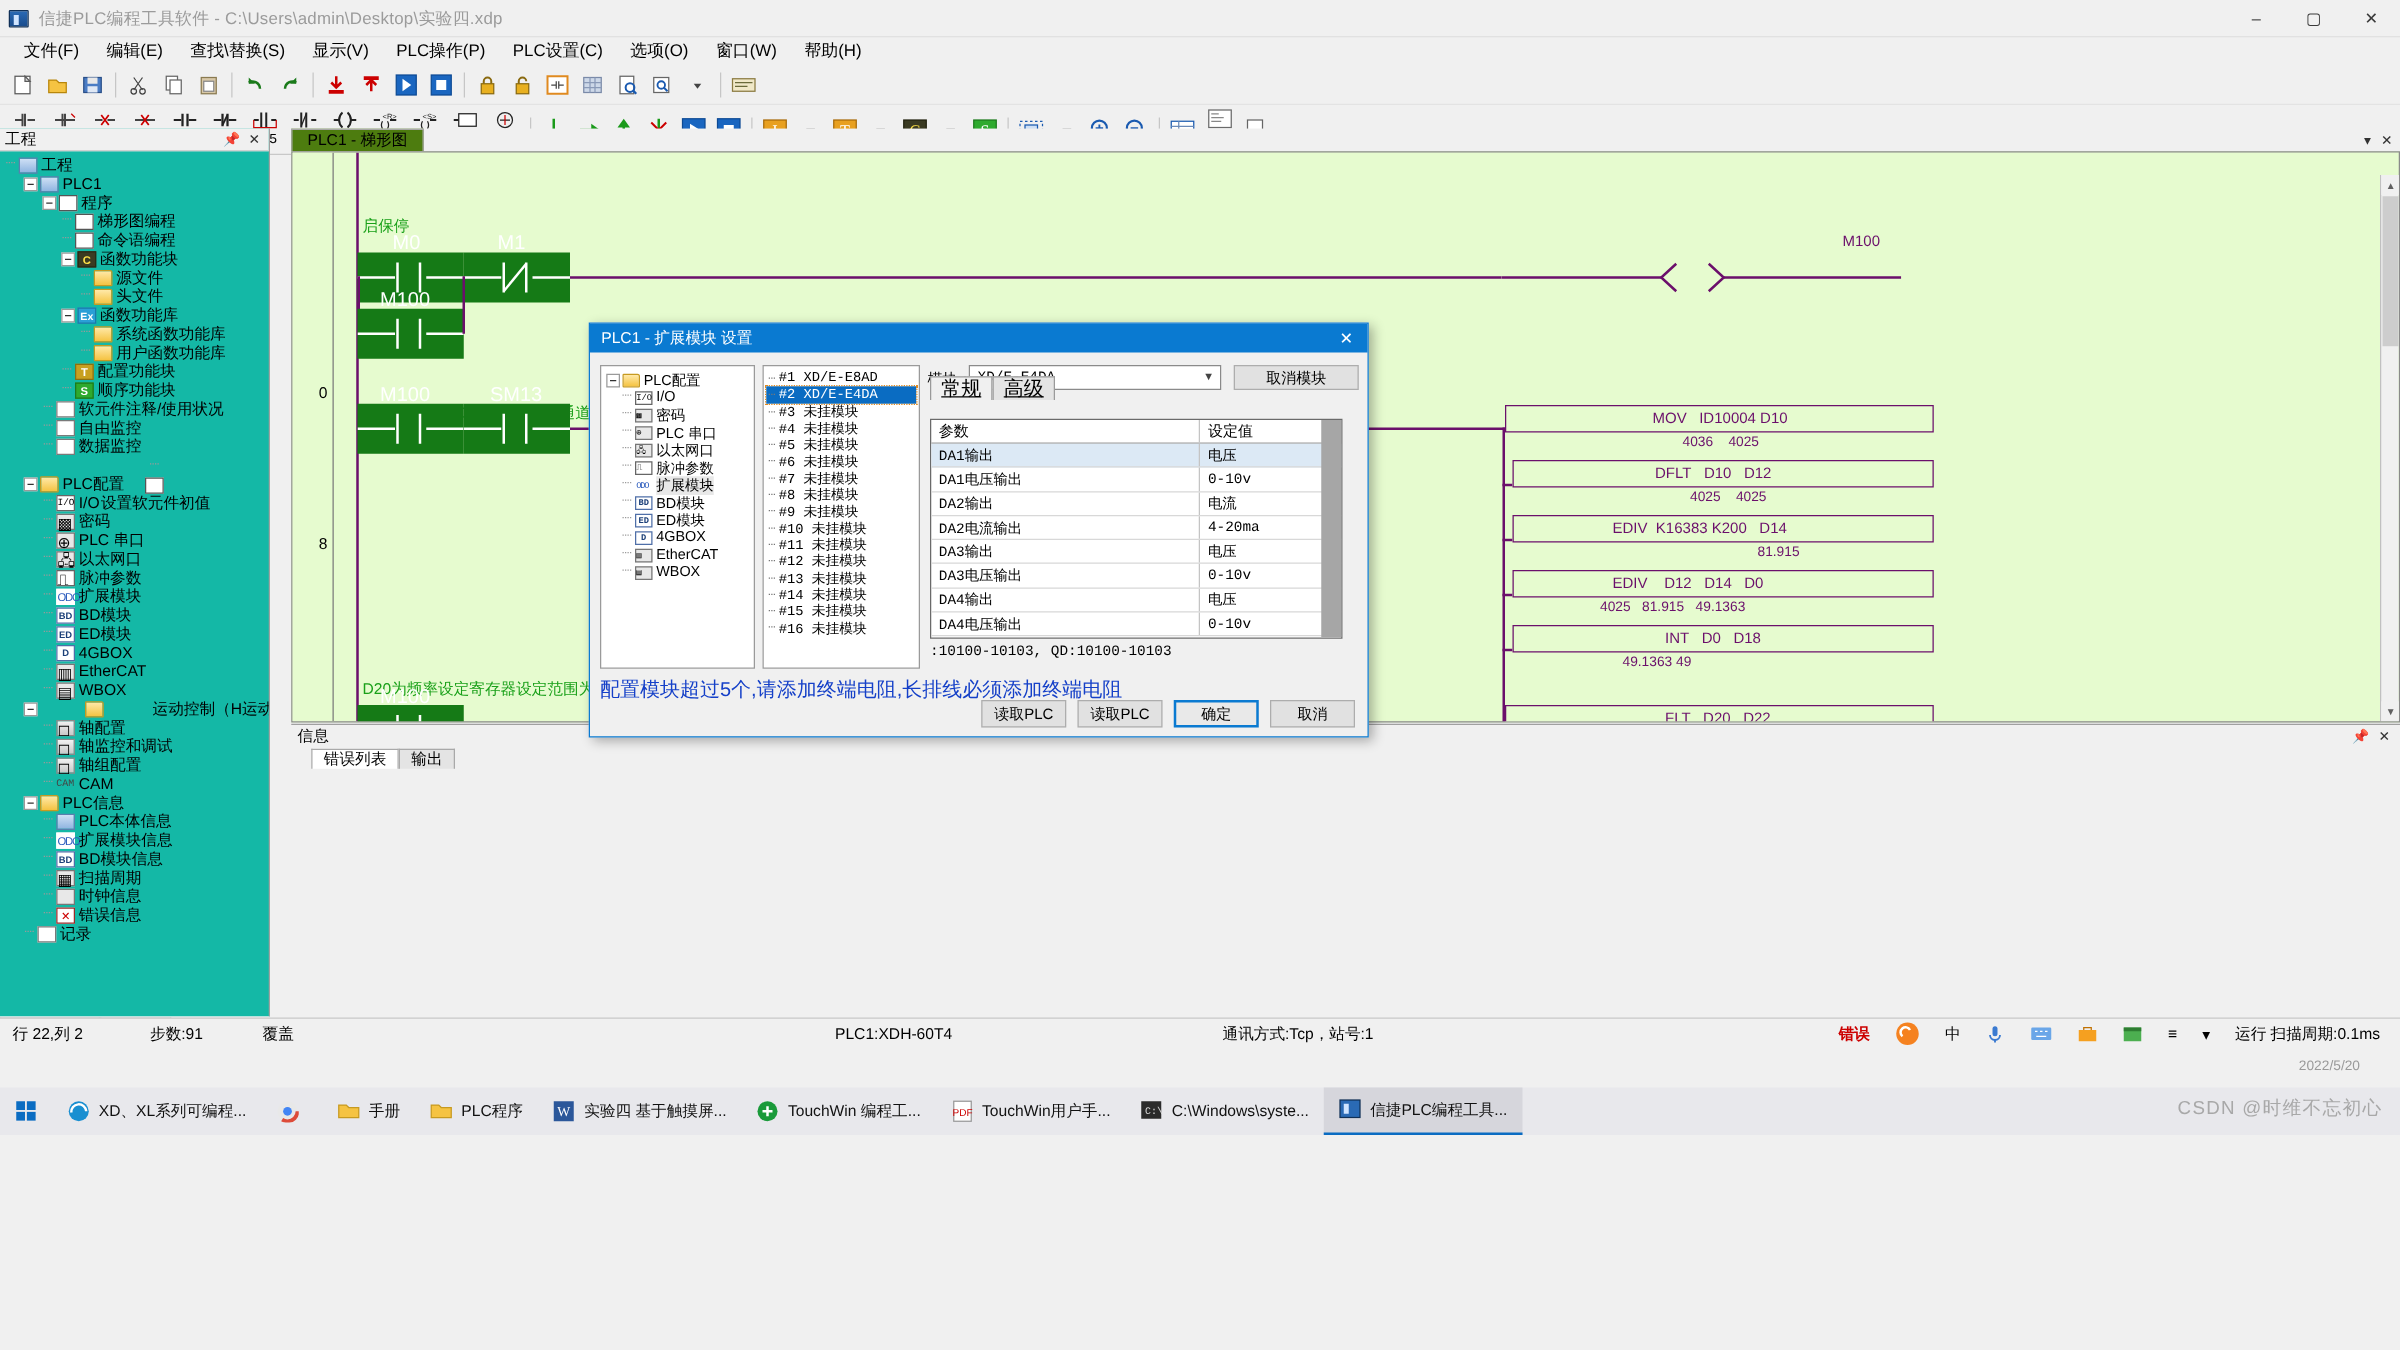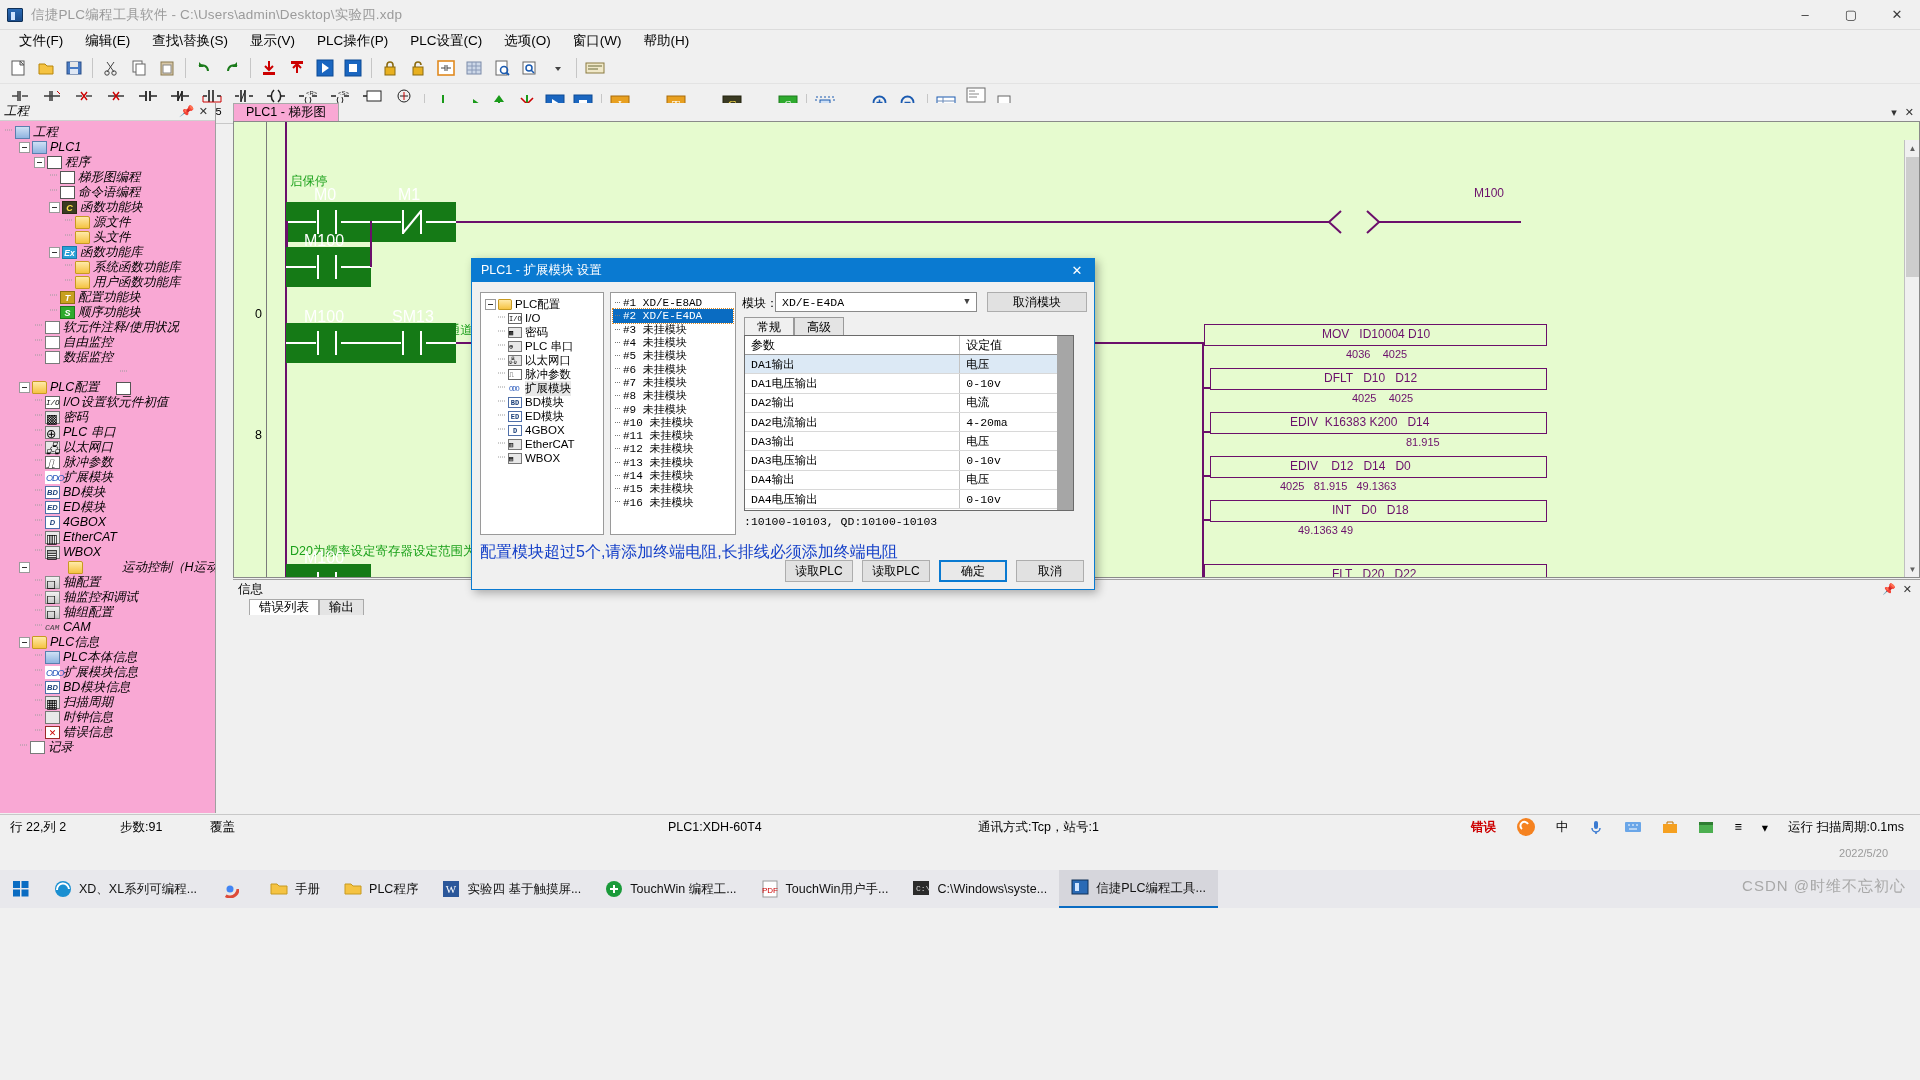--- a/index.html
+++ b/index.html
@@ -31,21 +31,21 @@
   .tbtn svg{display:block;}
   .tsep{width:1px;height:20px;background:#c6c6c6;margin:0 4px;}
   .tbtn2{width:30px;height:36px;display:flex;flex-direction:column;align-items:center;justify-content:flex-start;margin:0 1px;}
   .tbtn2 .gl{height:20px;display:flex;align-items:center;justify-content:center;}
   .tbtn2 .kl{font-family:"Liberation Mono","DejaVu Sans Mono",monospace;font-size:11px;color:#000;line-height:12px;}
 
   
   #body{position:absolute;top:103px;left:0;width:1920px;height:710px;}
 
   
-  #proj{position:absolute;left:0;top:0;width:216px;height:710px;background:#f9a8d4;border-right:1px solid #a0a0a0;font-style:italic;}
+  #proj{position:absolute;left:0;top:0;width:216px;height:710px;background:#14b8a6;border-right:1px solid #a0a0a0;}
   #projhdr{height:18px;background:#f0f0f0;display:flex;align-items:center;padding:0 4px;font-size:12.5px;border-bottom:1px solid #d0d0d0;}
   #projhdr .sp{margin-left:auto;display:flex;gap:6px;padding-right:3px;color:#333;font-size:11px;}
   #tree{padding:4px 0 0 4px;font-size:12.5px;line-height:15px;color:#000;overflow:hidden;height:690px;}
   .tn{display:flex;align-items:center;height:15px;white-space:nowrap;}
   .tgl{width:11px;height:11px;border:1px solid #9a9a9a;background:#fff;margin-right:2px;position:relative;flex:0 0 auto;}
   .tgl:before{content:"";position:absolute;left:2px;top:4px;width:5px;height:1px;background:#333;}
   .dash{width:11px;flex:0 0 auto;}
   .ti{width:15px;height:13px;margin-right:3px;flex:0 0 auto;display:inline-block;}
   .lbl{font-size:12.5px;}
 
@@ -67,21 +67,21 @@
   .ic-cam{color:#444;font-size:8px;font-family:"Liberation Mono",monospace;line-height:13px;}
   .ic-red{background:#fff;border:1px solid #9a2a2a;color:#c00;font-size:9px;text-align:center;line-height:12px;font-weight:bold;}
 
   #projtabs{position:absolute;left:0;bottom:-19px;display:flex;}
   .ptab{height:18px;padding:1px 8px;font-size:12px;background:#e4e4e4;border:1px solid #a9a9a9;border-bottom:none;display:flex;align-items:center;gap:3px;}
   .ptab.active{background:#fff;}
 
   
   #edit{position:absolute;left:233px;top:0;right:0;height:475px;background:#f0f0f0;}
   #edittab{height:18px;background:#f0f0f0;display:flex;align-items:center;}
-  #edittab .tab{background:#f9a8d4;border:1px solid #a9a9a9;border-bottom:none;height:18px;padding:0 12px;font-size:12.5px;display:flex;align-items:center;}
+  #edittab .tab{background:#4d7c0f;border:1px solid #a9a9a9;border-bottom:none;height:18px;padding:0 12px;font-size:12.5px;display:flex;align-items:center;}
   #edittab .dk{margin-left:auto;display:flex;gap:8px;padding-right:6px;font-size:11px;color:#333;}
   #ladder{position:absolute;left:0;top:18px;right:0;bottom:0;background:#e6fbcf;border:1px solid #8a8a8a;overflow:hidden;}
   #gutter{position:absolute;left:0;top:0;width:33px;height:100%;background:#e6fbcf;border-right:1px solid #7b7b7b;}
   .rownum{position:absolute;right:4px;font-size:12.5px;color:#000;}
   .railL{position:absolute;left:51px;top:0;width:2px;background:#6b0f6b;}
   .cmt{position:absolute;color:#19a019;font-size:12.5px;white-space:nowrap;}
   .contact{position:absolute;background:#157a16;}
   .ctext{position:absolute;color:#fff;font-size:16px;font-family:"Liberation Sans",sans-serif;}
   .wire{position:absolute;background:#6b0f6b;}
   .ibox{position:absolute;border:1px solid #6b0f6b;background:#e6fbcf;}
@@ -120,21 +120,21 @@
   .dtn.sel .dlb{background:#e8e8e8;}
   #dmods{position:absolute;left:138px;top:33px;width:126px;height:243px;background:#fff;border:1px solid #9a9a9a;padding:3px 2px;overflow:hidden;}
   .dmod{height:13.3px;display:flex;align-items:center;white-space:nowrap;font-family:"Liberation Mono","DejaVu Sans Mono",monospace;font-size:11px;padding-left:10px;position:relative;}
   .dmod:before{content:"";position:absolute;left:2px;top:6px;width:5px;height:1px;border-top:1px dotted #777;}
   .dmod.sel{background:#0a6cc2;color:#fff;outline:1px dotted #e08a20;}
   #dright{position:absolute;left:270px;top:30px;width:346px;height:247px;}
   .dlbl{position:absolute;font-size:12px;}
   #dsel{position:absolute;left:33px;top:3px;width:202px;height:20px;background:#fff;border:1px solid #8a8a8a;display:flex;align-items:center;padding-left:6px;font-size:11.5px;font-family:"Liberation Mono","DejaVu Sans Mono",monospace;}
   #dsel .cv{margin-left:auto;width:18px;text-align:center;color:#444;font-size:9px;}
   #dcancelmod{position:absolute;left:245px;top:3px;width:100px;height:20px;background:#e1e1e1;border:1px solid #adadad;display:flex;align-items:center;justify-content:center;font-size:12px;}
-  .dtab{position:absolute;top:28px;height:19px;border:1px solid #9a9a9a;border-bottom:none;display:flex;align-items:center;justify-content:center;font-size:12px;background:#e4e4e4;}
+  .dtab{position:absolute;top:12px;height:19px;border:1px solid #9a9a9a;border-bottom:none;display:flex;align-items:center;justify-content:center;font-size:16px;background:#e4e4e4;text-decoration:underline;}
   .dtab.active{background:#f0f0f0;}
   #dtable{position:absolute;left:2px;top:46px;width:330px;height:176px;background:#fff;border:1px solid #6a6a6a;overflow:hidden;}
   #dtable .thr{height:19px;display:flex;border-bottom:1px solid #9a9a9a;font-size:12px;}
   #dtable .thr div{padding:1px 6px;display:flex;align-items:center;}
   #dtable .tr{height:19.3px;display:flex;border-bottom:1px solid #d8d8d8;font-size:11.5px;font-family:"Liberation Mono","DejaVu Sans Mono",monospace;}
   #dtable .tr.sel{background:#dce9f5;}
   #dtable .tr div{padding:1px 6px;display:flex;align-items:center;}
   #dtable .c1{width:216px;border-right:1px solid #c4c4c4;}
   #dtable .c2{width:113px;}
   #dtsb{position:absolute;right:0;top:0;width:16px;height:100%;background:#a6a6a6;}

